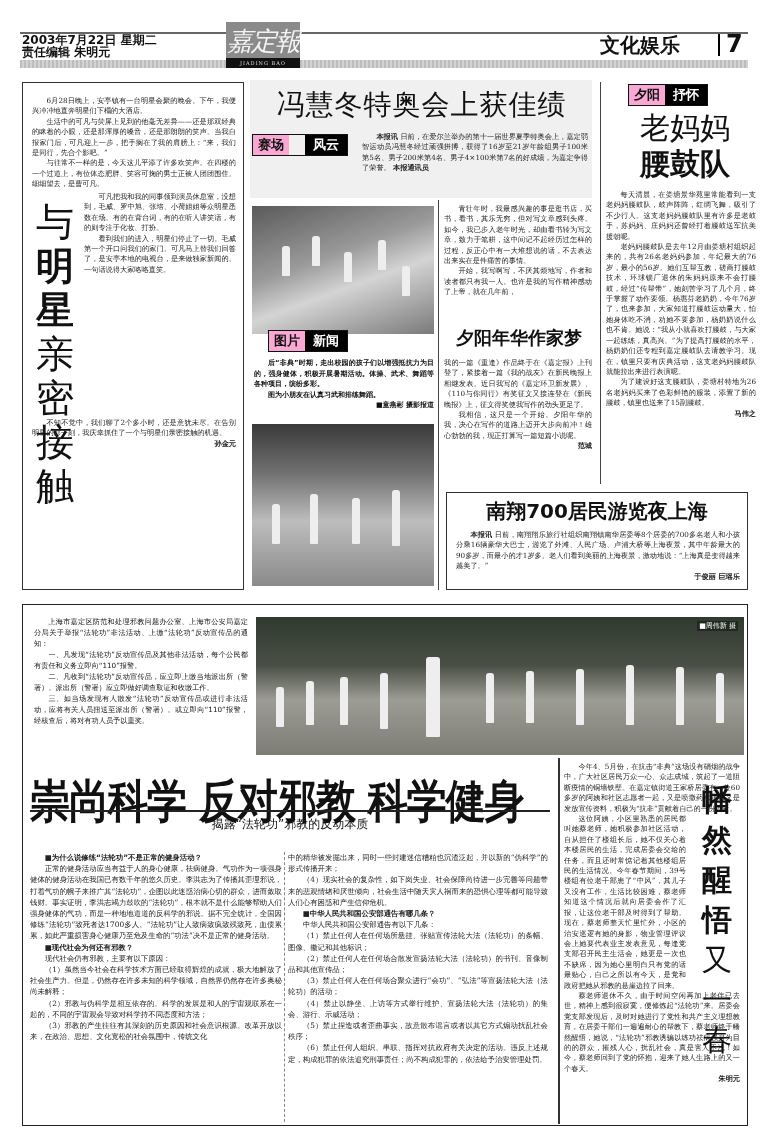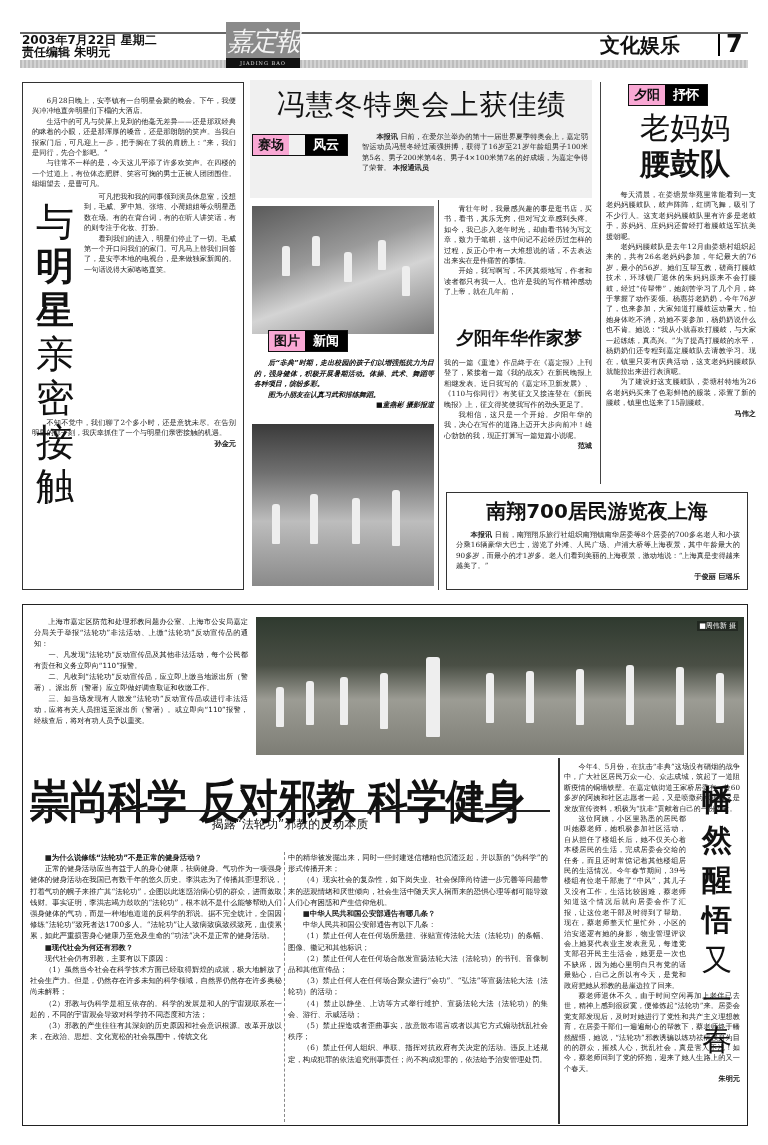--- a/index.html
+++ b/index.html
@@ -121,21 +121,21 @@
   <div class="figure" style="left:30px; top:40px;"></div>
   <div class="figure" style="left:60px; top:30px;"></div>
   <div class="figure" style="left:92px; top:46px;"></div>
   <div class="figure" style="left:126px; top:34px;"></div>
   <div class="figure" style="left:150px; top:60px;"></div>
 </div>
 <div class="abs tagbox" style="left:252px; top:330px;margin-left:16px;">
   <span class="a">图片</span>
   <span class="b">新闻</span>
 </div>
-<div class="abs photo-cap" style="left:254px; top:358px; width:180px; text-align:justify;font-style:italic;">
+<div class="abs photo-cap" style="left:254px; top:358px; width:180px; text-align:justify;">
   <p style="text-indent:2em;">后“非典”时期，走出校园的孩子们以增强抵抗力为目的，强身健体，积极开展暑期活动。体操、武术、舞蹈等各种项目，缤纷多彩。</p>
   <p style="text-indent:2em;">图为小朋友在认真习武和排练舞蹈。</p>
   <p style="text-align:right;">■童燕彬 摄影报道</p>
 </div>
 <div class="abs photo photo2">
   <div class="figure" style="left:20px; top:80px; height:40px;"></div>
   <div class="figure" style="left:58px; top:70px; height:50px;"></div>
   <div class="figure" style="left:100px; top:74px; height:46px;"></div>
   <div class="figure" style="left:140px; top:66px; height:56px;"></div>
 </div>

